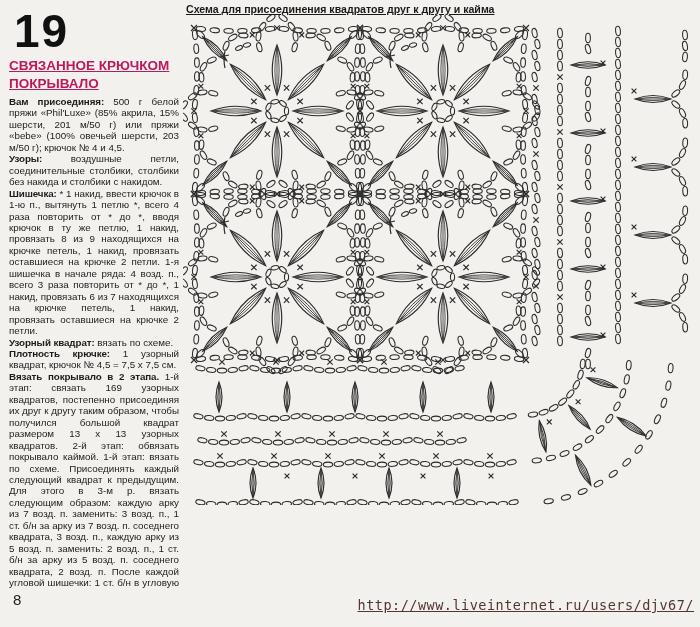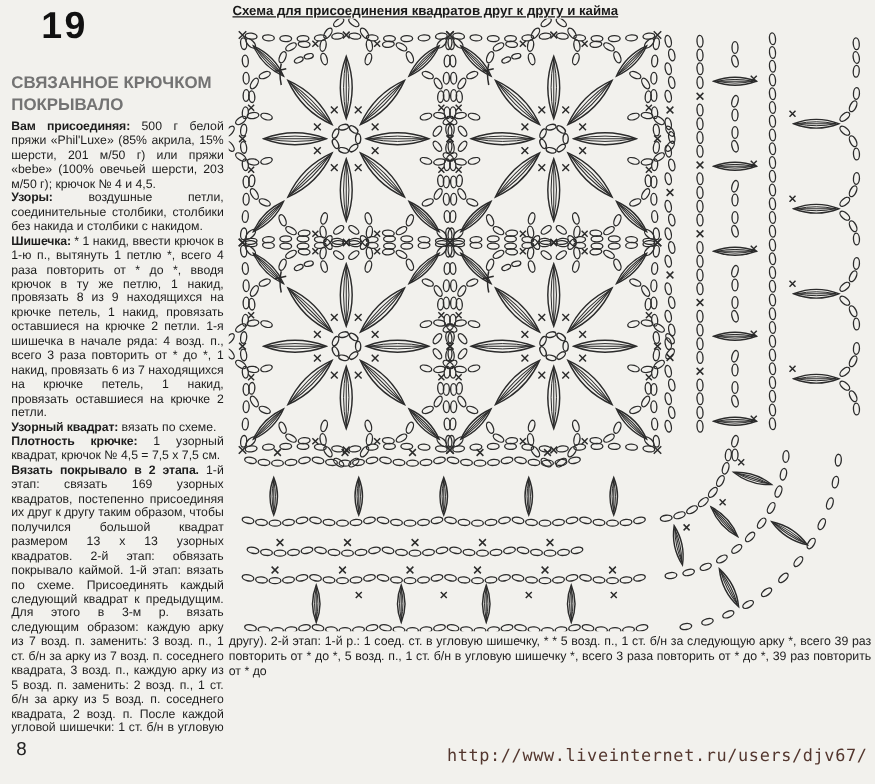--- a/index.html
+++ b/index.html
@@ -6,21 +6,21 @@
   html,body{width:700px;height:627px}
   body{
     background:#f2f1ed;
     font-family:"Liberation Sans",sans-serif;
     color:#1c1c1c;
     position:relative;
     overflow:hidden;
   }
   .issue{
     position:absolute;left:14px;top:4px;
-    font-size:30px;font-weight:bold;letter-spacing:2px;color:#111;margin-left:19px;
+    font-size:46px;font-weight:bold;letter-spacing:2px;color:#111;
   }
   .title{
     position:absolute;left:9px;top:57px;width:172px;
     font-size:13.5px;font-weight:bold;line-height:1.3;
     color:#c3271e;
   }
   .leftcol{
     position:absolute;left:9px;top:96px;width:170px;height:492px;
     font-size:9.8px;line-height:1.17;text-align:justify;overflow:hidden;
   }
@@ -46,21 +46,21 @@
     position:absolute;right:6px;top:597px;
     font-family:"DejaVu Sans Mono",monospace;
     font-size:13.5px;color:#53362e;letter-spacing:.5px;
   }
 </style>
 </head>
 <body style="background: rgb(242, 241, 237);">
 
 <div class="issue">19</div>
 
-<h1 class="title" style="color: #737373;">СВЯЗАННОЕ КРЮЧКОМ ПОКРЫВАЛО</h1>
+<h1 class="title" style="color: #be185d; text-decoration: underline;">СВЯЗАННОЕ КРЮЧКОМ ПОКРЫВАЛО</h1>
 
 <div class="leftcol">
     <p><b>Вам присоединяя: </b>500 г белой пряжи «Phil'Luxe» (85% акрила, 15% шерсти, 201 м/50 г) или пряжи «bebe» (100% овечьей шерсти, 203 м/50 г); крючок № 4 и 4,5.</p>
     <p><b>Узоры: </b>воздушные петли, соединительные столбики, столбики без накида и столбики с накидом.</p>
     <p><b>Шишечка: </b>* 1 накид, ввести крючок в 1-ю п., вытянуть 1 петлю *, всего 4 раза повторить от * до *, вводя крючок в ту же петлю, 1 накид, провязать 8 из 9 находящихся на крючке петель, 1 накид, провязать оставшиеся на крючке 2 петли. 1-я шишечка в начале ряда: 4 возд. п., всего 3 раза повторить от * до *, 1 накид, провязать 6 из 7 находящихся на крючке петель, 1 накид, провязать оставшиеся на крючке 2 петли.</p>
     <p><b>Узорный квадрат: </b>вязать по схеме.</p>
     <p><b>Плотность крючке: </b>1 узорный квадрат, крючок № 4,5 = 7,5 х 7,5 см.</p>
     <p><b>Вязать покрывало в 2 этапа. </b>1-й этап: связать 169 узорных квадратов, постепенно присоединяя их друг к другу таким образом, чтобы получился большой квадрат размером 13 х 13 узорных квадратов. 2-й этап: обвязать покрывало каймой. 1-й этап: вязать по схеме. Присоединять каждый следующий квадрат к предыдущим. Для этого в 3-м р. вязать следующим образом: каждую арку из 7 возд. п. заменить: 3 возд. п., 1 ст. б/н за арку из 7 возд. п. соседнего квадрата, 3 возд. п., каждую арку из 5 возд. п. заменить: 2 возд. п., 1 ст. б/н за арку из 5 возд. п. соседнего квадрата, 2 возд. п. После каждой угловой шишечки: 1 ст. б/н в угловую шишечку соседнего квадрата (см. схему присоединения квадратов друг к</p>
   </div>
 
@@ -1398,16 +1398,15 @@
       <ellipse cx="0" cy="0" rx="4.7" ry="2.4" transform="translate(443.7254637165546 447.3042710491044) rotate(136)" fill="none" stroke="#2b2b2b" stroke-width="1.05"></ellipse>
       <ellipse cx="0" cy="0" rx="4.7" ry="2.4" transform="translate(430.263178357047 458.8021489568575) rotate(143)" fill="none" stroke="#2b2b2b" stroke-width="1.05"></ellipse>
       <ellipse cx="0" cy="0" rx="4.7" ry="2.4" transform="translate(415.5 468.5736835487436) rotate(150)" fill="none" stroke="#2b2b2b" stroke-width="1.05"></ellipse>
       <ellipse cx="0" cy="0" rx="4.7" ry="2.4" transform="translate(399.6560136309447 476.47320375060383) rotate(157)" fill="none" stroke="#2b2b2b" stroke-width="1.05"></ellipse>
       <ellipse cx="0" cy="0" rx="4.7" ry="2.4" transform="translate(382.96741659346486 482.38294591105625) rotate(164)" fill="none" stroke="#2b2b2b" stroke-width="1.05"></ellipse>
       <ellipse cx="0" cy="0" rx="4.7" ry="2.4" transform="translate(365.6829974308335 486.214809386295) rotate(171)" fill="none" stroke="#2b2b2b" stroke-width="1.05"></ellipse>
     </svg>
 </div>
 
 <div class="bottomcols">
-    <div>другу). 2-й этап: 1-й р.: 1 соед. ст. в угловую шишечку, * * 5 возд. п., 1 ст. б/н за следующую арку *, всего 39 раз повторить от * до *, 5 возд. п., 1 ст. б/н в угловую шишечку *, всего 3 раза повторить от * до *, 39 раз повторить от * до</div>
   </div>
 
-<div class="url" style="color: rgb(83, 54, 46);">http://www.liveinternet.ru/users/djv67/</div>
+<div class="url" style="color: rgb(83, 54, 46); text-decoration: underline;">http://www.liveinternet.ru/users/djv67/</div>
 
 </body></html>

